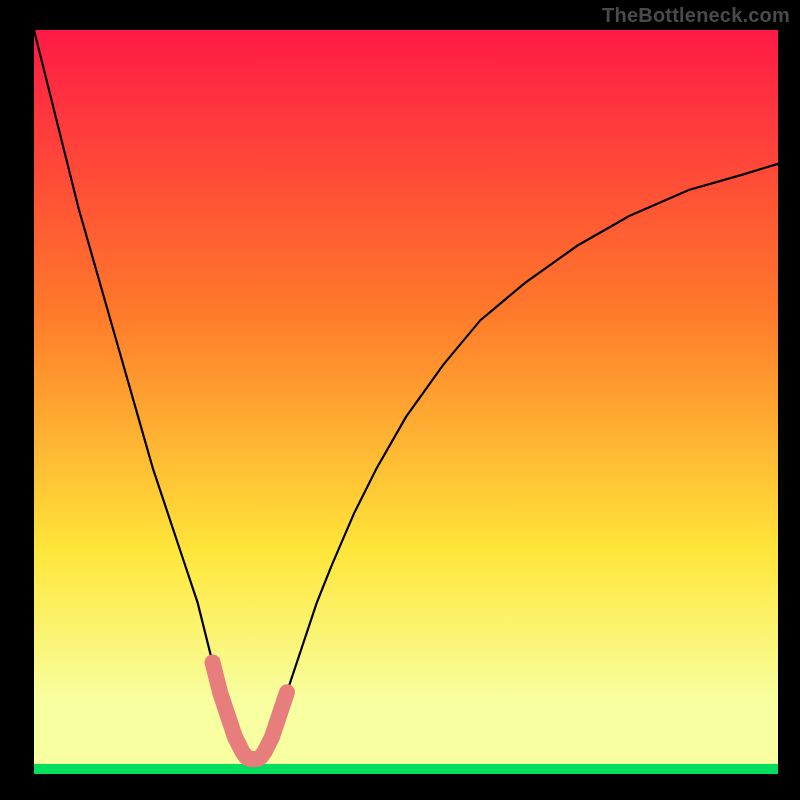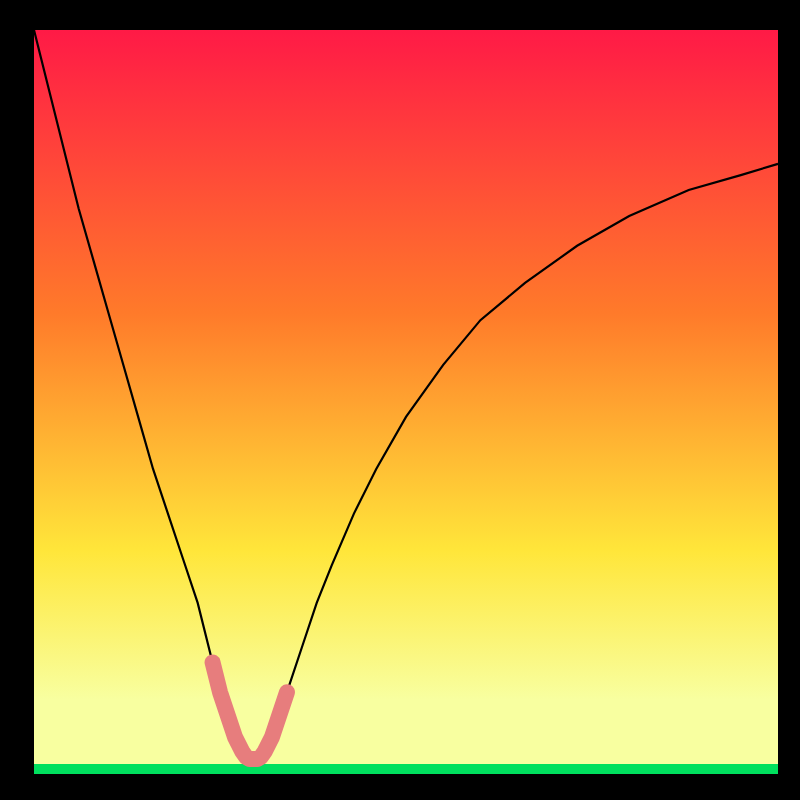--- a/index.html
+++ b/index.html
@@ -30,20 +30,21 @@
     position: absolute;
     left: 0;
     top: 0;
   }
 </style>
 </head>
 <body>
 
 <div class="stage">
 
+  <div class="watermark">TheBottleneck.com</div>
 
   <svg class="plot" width="800" height="800" viewBox="0 0 800 800">
     <defs>
       <linearGradient id="bg" x1="0" y1="0" x2="0" y2="1">
         <stop id="g0" offset="0%" stop-color="#ff1a46"></stop>
         <stop id="g1" offset="38%" stop-color="#ff7a2a"></stop>
         <stop id="g2" offset="70%" stop-color="#ffe63a"></stop>
         <stop id="g3" offset="90%" stop-color="#f8ffa0"></stop>
         <stop id="g4" offset="100%" stop-color="#f8ffa0"></stop>
       </linearGradient>

